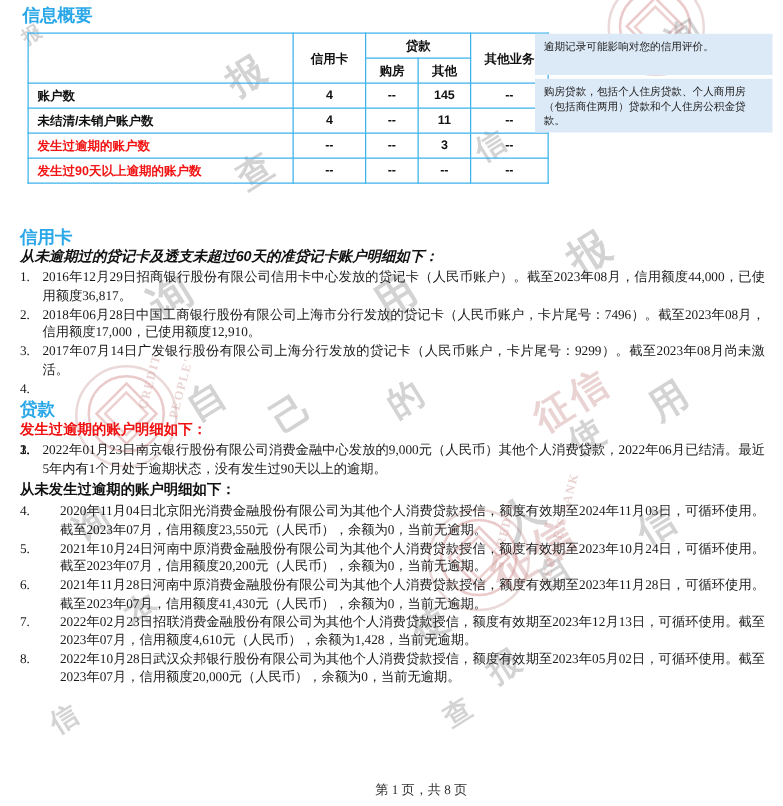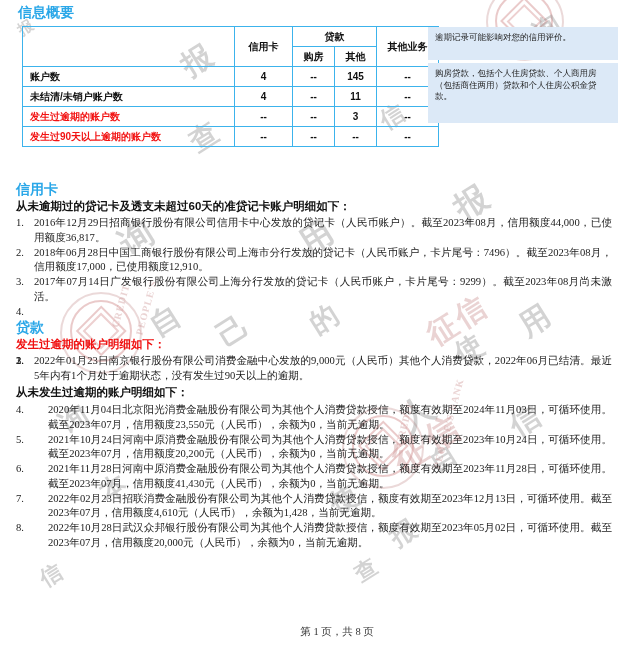--- a/index.html
+++ b/index.html
@@ -281,25 +281,25 @@
           <td>--</td>
           <td>--</td>
           <td>--</td>
           <td>--</td>
         </tr>
       </tbody>
     </table>
   </div>
 
   <div class="notebox" style="top:27px; height:33px;">逾期记录可能影响对您的信用评价。</div>
-  <div class="notebox" style="top:63px; height:60px;">购房贷款，包括个人住房贷款、个人商用房（包括商住两用）贷款和个人住房公积金贷款。</div>
+  <div class="notebox" style="top:63px; height:43px;">购房贷款，包括个人住房贷款、个人商用房（包括商住两用）贷款和个人住房公积金贷款。</div>
 
   <div class="block" style="top:181px;">
     <div class="sec-title">信用卡</div>
-    <div class="sub-title" style="margin-top:2px;">从未逾期过的贷记卡及透支未超过60天的准贷记卡账户明细如下：</div>
+    <div class="sub-title" style="margin-top:2px;font-style:italic;">从未逾期过的贷记卡及透支未超过60天的准贷记卡账户明细如下：</div>
     <ol class="items" style="margin-top:2px;">
       <li>
         <span class="num">1.</span><span>2016年12月29日招商银行股份有限公司信用卡中心发放的贷记卡（人民币账户）。截至2023年08月，信用额度44,000，已使用额度36,817。</span>
       </li>
       <li>
         <span class="num">2.</span><span>2018年06月28日中国工商银行股份有限公司上海市分行发放的贷记卡（人民币账户，卡片尾号：7496）。截至2023年08月，信用额度17,000，已使用额度12,910。</span>
       </li>
       <li>
         <span class="num">3.</span><span>2017年07月14日广发银行股份有限公司上海分行发放的贷记卡（人民币账户，卡片尾号：9299）。截至2023年08月尚未激活。</span>
       </li>

